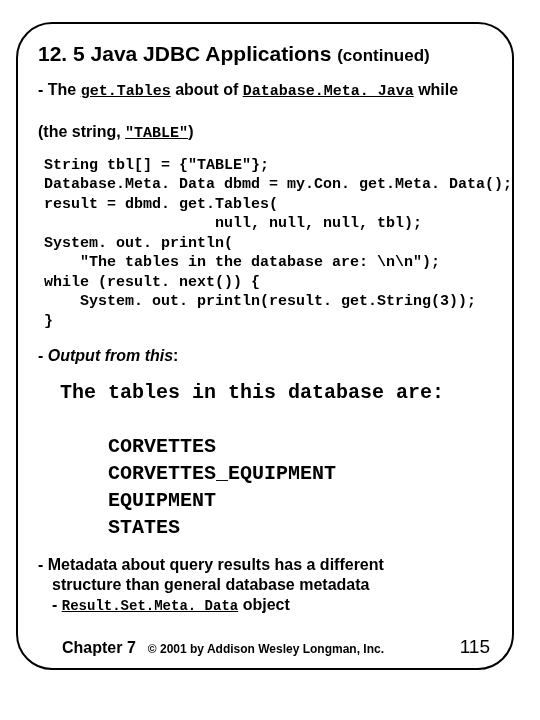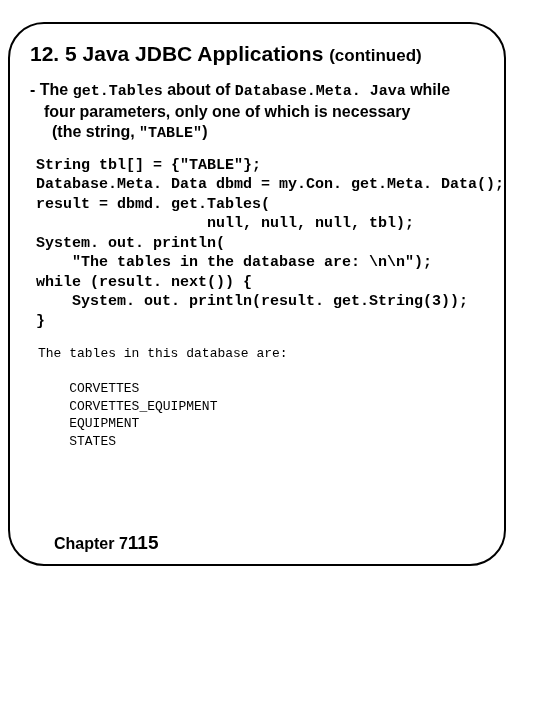--- a/index.html
+++ b/index.html
@@ -6,24 +6,24 @@
     margin: 0;
     padding: 0;
     background: #fff;
     font-family: Arial, Helvetica, sans-serif;
     width: 540px;
     height: 720px;
     position: relative;
   }
   .slide {
     position: absolute;
-    left: 8px;
+    left: 16px;
     top: 22px;
     width: 498px;
-    height: 544px;
+    height: 648px;
     border: 2.5px solid #000;
     border-radius: 36px;
     box-sizing: border-box;
     padding: 18px 20px 31px 20px;
   }
   .title {
     font-weight: bold;
     font-size: 21px;
   }
   .title .cont {
@@ -34,43 +34,44 @@
     font-size: 16px;
     line-height: 1.25;
   }
   .bullet {
     font-weight: bold;
   }
   .mono, code {
     font-family: "Courier New", Courier, monospace;
     font-size: 15px;
     font-weight: bold;
+    text-decoration: underline;
   }
   .codeblock {
     font-family: "Courier New", Courier, monospace;
     font-size: 15px;
     font-weight: bold;
     white-space: pre;
     margin-top: 12px;
     margin-left: 6px;
     line-height: 1.3;
   }
   .outlabel {
     font-weight: bold;
     font-style: italic;
     font-size: 16px;
     margin-top: 16px;
   }
   .outtext {
     font-family: "Courier New", Courier, monospace;
-    font-size: 13px;
-    font-weight: normal;
+    font-size: 20px;
+    font-weight: bold;
     white-space: pre;
     margin-top: 14px;
-    margin-left: 8px;
+    margin-left: 22px;
     line-height: 1.35;
   }
   .meta {
     font-size: 16px;
     font-weight: bold;
     margin-top: 14px;
     line-height: 1.25;
   }
   .meta .mono {
     font-size: 14px;
@@ -89,64 +90,75 @@
     font-weight: bold;
     font-size: 16px;
   }
   .copy {
     font-weight: bold;
     font-size: 12px;
     flex: 1;
     margin-left: 12px;
   }
   .pageno {
-    font-weight: bold;
+    font-weight: normal;
     font-size: 19px;
   }
   .sub {
     margin-left: 14px;
   }
   .sub2 {
-    margin-left: 22px;
   }
 </style>
 </head>
 <body>
 
 <div class="slide">
 
   <div class="title">
     <span>12. 5 Java JDBC Applications</span>
     <span class="cont">(continued)</span>
   </div>
 
   <div class="block">
     <span class="bullet">-</span>
     <span class="bullet">The </span><span class="mono">get.Tables</span><span class="bullet"> about of </span><span class="mono">Database.Meta. Java</span><span class="bullet"> while</span><br>
-    <span class="bullet sub">four parameters, only one of which is necessary</span><br>
+    <br>
     <span class="bullet sub2">(the string, </span><span class="mono">"TABLE"</span><span class="bullet">)</span>
   </div>
 
   <div class="codeblock">String tbl[] = {"TABLE"};
 Database.Meta. Data dbmd = my.Con. get.Meta. Data();
 result = dbmd. get.Tables(
                    null, null, null, tbl);
 System. out. println(
     "The tables in the database are: \n\n");
 while (result. next()) {
     System. out. println(result. get.String(3));
 }</div>
 
+  <div class="outlabel">
+    <span style="font-style:normal">-</span>
+    <span>Output from this</span><span style="font-style:normal">:</span>
+  </div>
 
   <div class="outtext">The tables in this database are:
 
     CORVETTES
     CORVETTES_EQUIPMENT
     EQUIPMENT
     STATES</div>
 
+  <div class="meta">
+    <span>-</span>
+    <span>Metadata about query results has a different</span><br>
+    <span class="sub">structure than general database metadata</span><br>
+    <span class="sub">-</span>
+    <span class="mono">Result.Set.Meta. Data</span><span> object</span>
+  </div>
 
   <div class="footer">
     <span class="chapter">Chapter 7</span>
+    <span class="copy">© 2001 by Addison Wesley Longman, Inc.</span>
     <span class="pageno">115</span>
   </div>
 
 </div>
 
 </body></html>

